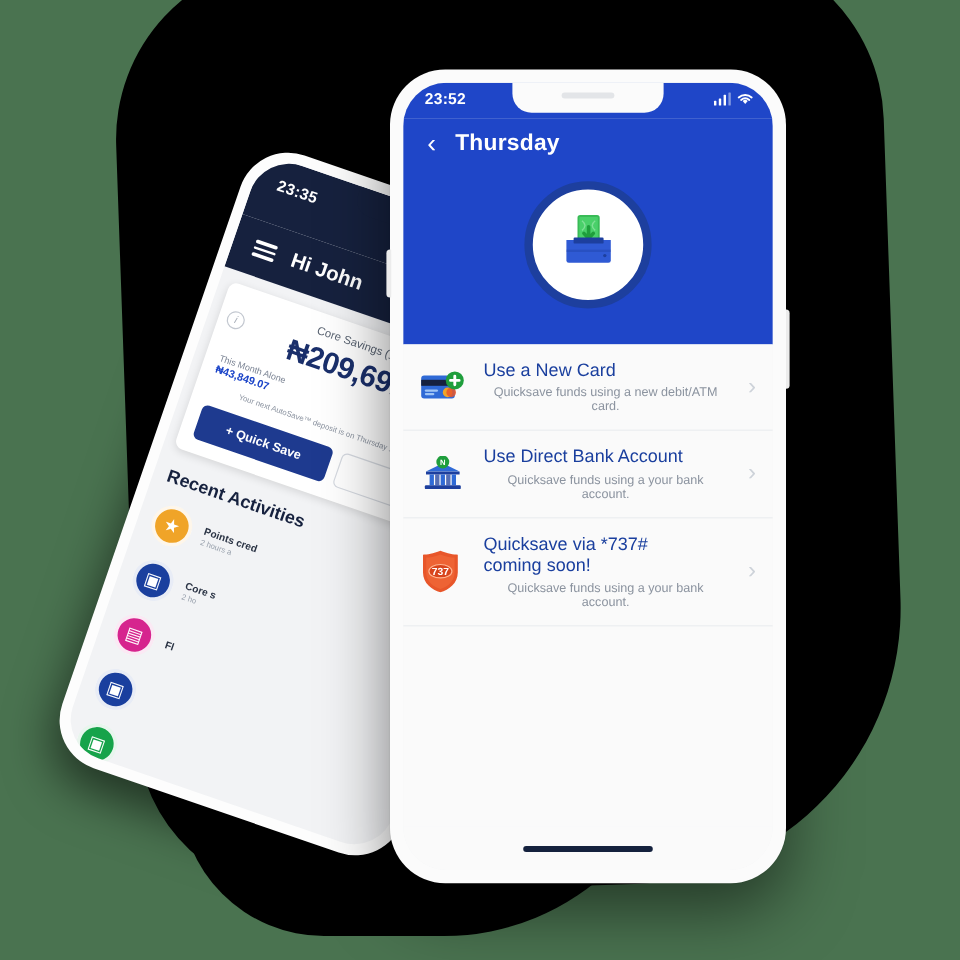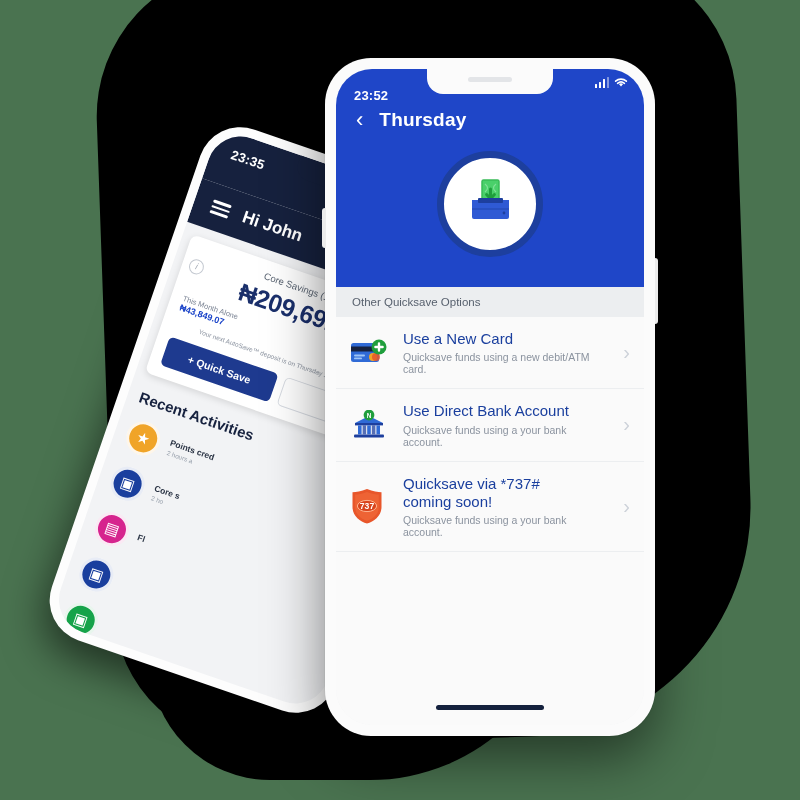--- a/index.html
+++ b/index.html
@@ -121,21 +121,21 @@
   .pf-screen{
     position:absolute;left:11px;top:11px;right:11px;bottom:11px;
     border-radius:36px;overflow:hidden;background:#f4f5f7;
     display:flex;flex-direction:column;
   }
 
   .pf-status{
     height:30px;background:#1f46c8;position:relative;flex:none;
   }
   .pf-time{
-    position:absolute;left:18px;top:19px;color:#fff;font-size:13px;font-weight:600;letter-spacing:.2px;text-align:center;
+    position:absolute;left:18px;top:6px;color:#fff;font-size:13px;font-weight:600;letter-spacing:.2px;text-align:center;
   }
   .pf-notch{
     position:absolute;left:50%;top:0;transform:translateX(-50%);
     width:126px;height:25px;background:#fbfbfb;border-radius:0 0 16px 16px;
   }
   .pf-speaker{
     position:absolute;left:50%;top:8px;transform:translateX(-50%);
     width:44px;height:4.5px;border-radius:3px;background:#e3e5e8;
   }
   .pf-sysic{position:absolute;right:16px;top:8px;display:flex;align-items:flex-end;gap:5px;}
@@ -179,21 +179,21 @@
     background:#eceef0;padding:9px 16px;color:#58616e;font-size:11.5px;flex:none;
   }
   .pf-list{background:#fafafa;flex:1;}
   .pf-row{
     display:flex;align-items:center;gap:13px;
     padding:13px 14px;border-bottom:1px solid #eceef0;
   }
   .pf-ricon{width:40px;flex:none;display:flex;align-items:center;}
   .pf-rtxt{flex:1;min-width:0;}
   .pf-rt{font-size:15px;font-weight:400;color:#1a3f9e;line-height:1.22;}
-  .pf-rd{font-size:10.5px;color:#8b939f;margin-top:3px;}
+  .pf-rd{font-size:10.5px;color:#8b939f;margin-top:3px;text-align:center;}
   .pf-chev{color:#cdd2d9;font-size:20px;font-weight:300;flex:none;padding-left:4px;}
 
   .pf-home{
     flex:none;height:36px;display:flex;align-items:center;justify-content:center;background:#fafafa;
   }
   .pf-homebar{width:108px;height:5px;border-radius:3px;background:#14213d;}
 </style>
 </head>
 <body>
 
@@ -324,21 +324,20 @@
               <rect x="10" y="30" width="37" height="2" fill="#1d3f9e" opacity=".35"></rect>
               <circle cx="42" cy="35" r="1.4" fill="#1d3f9e"></circle>
             </svg>
           </div>
         </div>
 
         <div class="pf-fields">
         </div>
       </div>
 
-      <div class="pf-sectionhead">Other Quicksave Options</div>
 
       <div class="pf-list">
 
         <div class="pf-row">
           <div class="pf-ricon">
             <svg width="38" height="28" viewBox="0 0 38 28">
               <rect x="1" y="4" width="28" height="19" rx="2.5" fill="#2f6ad6"></rect>
               <rect x="1" y="7.5" width="28" height="5" fill="#16213e"></rect>
               <rect x="4" y="15.5" width="11" height="2" rx="1" fill="#9ec4f5"></rect>
               <rect x="4" y="18.5" width="8" height="1.8" rx=".9" fill="#9ec4f5"></rect>

